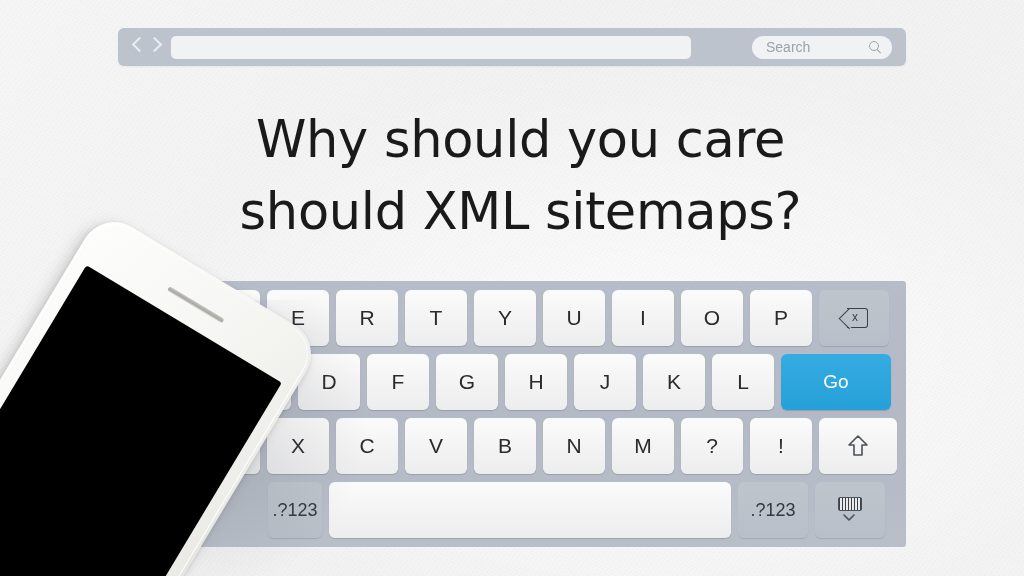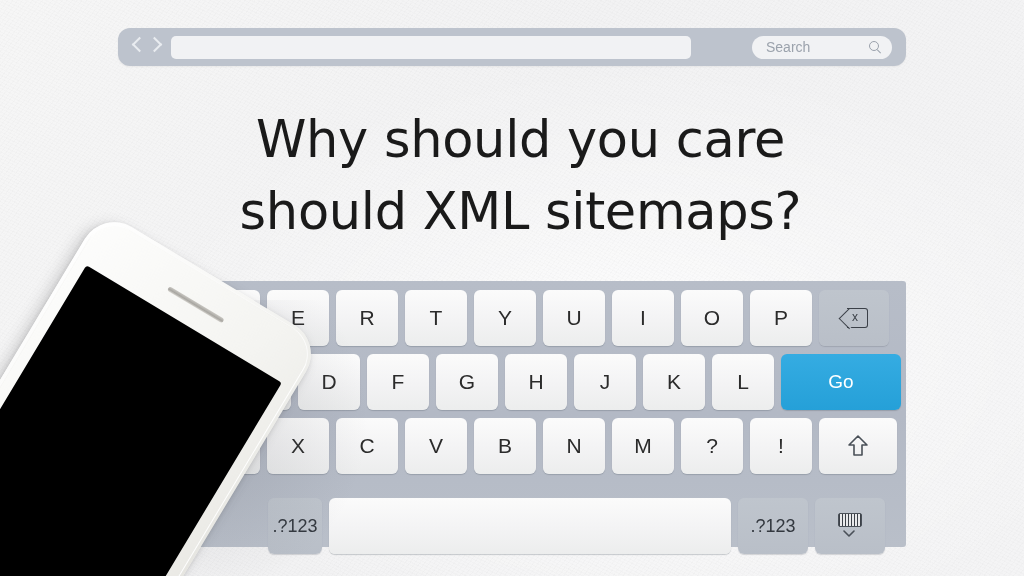--- a/index.html
+++ b/index.html
@@ -35,21 +35,21 @@
   }
 
   
   #toolbar {
     position: absolute;
     left: 118px;
     top: 28px;
     width: 788px;
     height: 38px;
     background: #bdc3cd;
-    border-radius: 12px;
+    border-radius: 6px;
     display: flex;
     align-items: center;
     box-shadow: 0 1px 2px rgba(0,0,0,0.05);
   }
   .navarrows {
     display: flex;
     align-items: center;
     gap: 4px;
     margin-left: 13px;
     margin-right: 10px;
@@ -164,21 +164,21 @@
   }
   .krow {
     position: absolute;
     left: 0;
     display: flex;
     gap: 7px;
   }
   .krow.r1 { top: 9px;   left: 11px; }
   .krow.r2 { top: 73px;  left: 11px; }
   .krow.r3 { top: 137px; left: 11px; }
-  .krow.r4 { top: 217px; left: 11px; }
+  .krow.r4 { top: 201px; left: 11px; }
 
   .key {
     width: 62px;
     height: 56px;
     background: linear-gradient(180deg, #fbfbfb 0%, #f3f3f4 55%, #eceded 100%);
     border-radius: 6px;
     display: flex;
     align-items: center;
     justify-content: center;
     font-size: 21px;
@@ -188,21 +188,21 @@
     user-select: none;
   }
   .key.dark {
     background: linear-gradient(180deg, #bfc5cd 0%, #b9bfc8 100%);
     box-shadow: 0 1px 1px rgba(80,88,100,0.22);
   }
   .key.go {
     background: linear-gradient(180deg, #35ace2 0%, #25a0d8 100%);
     color: #ffffff;
     font-size: 19px;
-    width: 120px;
+    width: 110px;
   }
   .key.space { width: 402px; }
   .key.sym   { width: 70px; font-size: 18px; color: #33383f; }
   .key.shift { width: 78px; }
   .key.back  { width: 70px; }
   .key.dismiss { width: 70px; }
   .key.halfleft { width: 54px; }
 
   
   .bksp {

